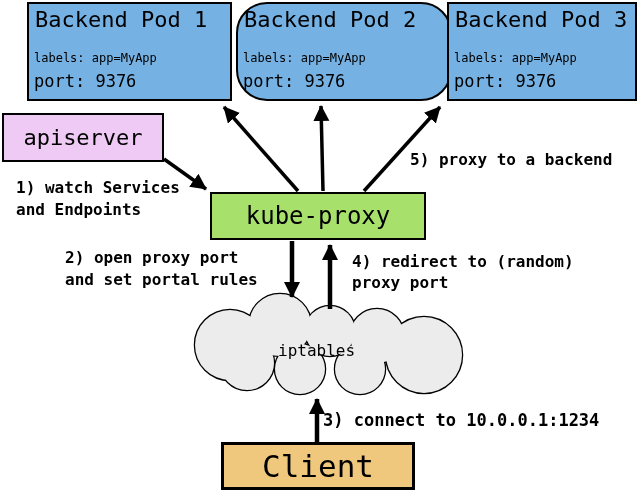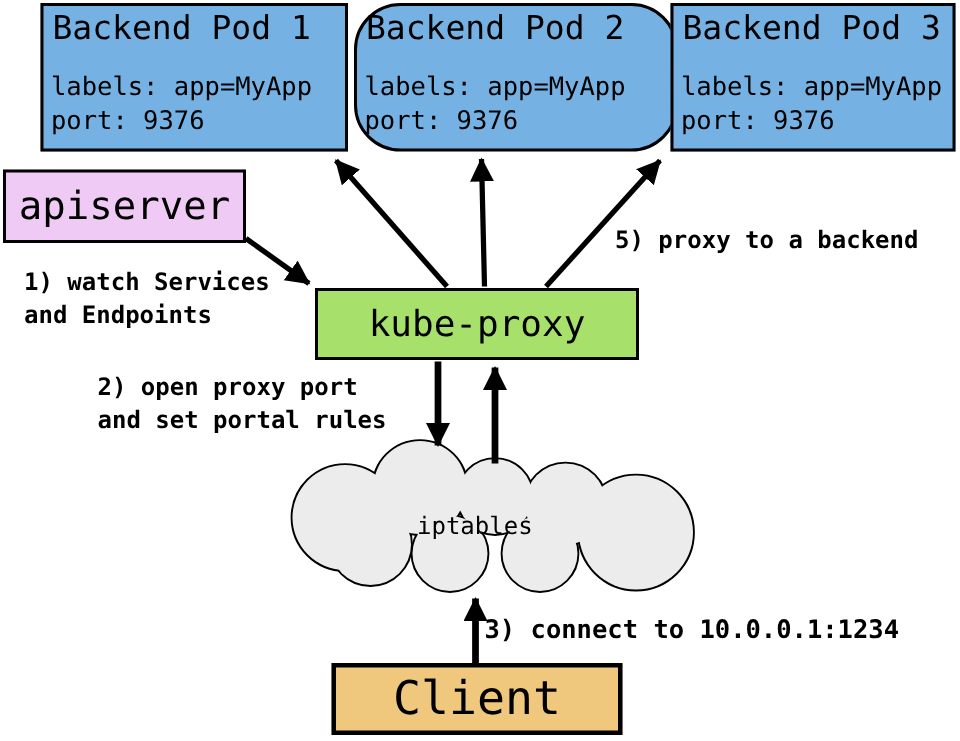--- a/index.html
+++ b/index.html
@@ -18,21 +18,21 @@
     border: 2px solid #000;
     box-sizing: border-box;
   }
   .pod { width: 205px; height: 99px; top: 2px; }
   .pod-title {
     position: absolute; left: 6px; top: 2px;
     font-size: 22px; line-height: 28px; white-space: nowrap;
   }
   .pod-line1 {
     position: absolute; left: 5px; top: 43px;
-    font-size: 17px; line-height: 23px; white-space: nowrap;
+    font-size: 12px; line-height: 23px; white-space: nowrap;
   }
   .pod-line2 {
     position: absolute; left: 5px; top: 66px;
     font-size: 17px; line-height: 23px; white-space: nowrap;
   }
   .center-label {
     display: flex; align-items: center; justify-content: center;
     white-space: nowrap;
   }
   .annotation {
@@ -103,21 +103,21 @@
     <div class="pod-line1">labels: app=MyApp</div>
     <div class="pod-line2">port: 9376</div>
   </div>
 
   <div class="box pod" style="left: 447px; width: 190px; background-color: rgb(117, 177, 226);">
     <div class="pod-title">Backend Pod 3</div>
     <div class="pod-line1">labels: app=MyApp</div>
     <div class="pod-line2">port: 9376</div>
   </div>
 
-  <div class="box center-label" style="left: 2px; top: 113px; width: 162px; height: 49px; font-size: 26px; background-color: rgb(238, 202, 244);">
+  <div class="box center-label" style="left: 2px; top: 113px; width: 162px; height: 49px; font-size: 22px; background-color: rgb(238, 202, 244);">
     <span>apiserver</span>
   </div>
 
   <div class="box center-label" style="left: 221px; top: 442px; width: 194px; height: 48px; font-size: 31px; border-width: 3px; background-color: rgb(240, 200, 125);">
     <span>Client</span>
   </div>
 
   <div class="box center-label" style="left: 210px; top: 192px; width: 216px; height: 48px; font-size: 24px; background-color: rgb(167, 225, 108);">
     <span>kube-proxy</span>
   </div>
@@ -125,16 +125,18 @@
   <div class="iptables-label">iptables</div>
 
   <div class="annotation" style="left:16px;top:177px;">1) watch Services
 and Endpoints</div>
 
   <div class="annotation" style="left:65px;top:247px;">2) open proxy port
 and set portal rules</div>
 
   <div class="annotation" style="left:323px;top:409px;font-size:17px;">3) connect to 10.0.0.1:1234</div>
 
+  <div class="annotation" style="left:352px;top:251px;line-height:21px;">4) redirect to (random)
+proxy port</div>
 
   <div class="annotation" style="left:410px;top:149px;">5) proxy to a backend</div>
 
 </div>
 
 </body></html>

